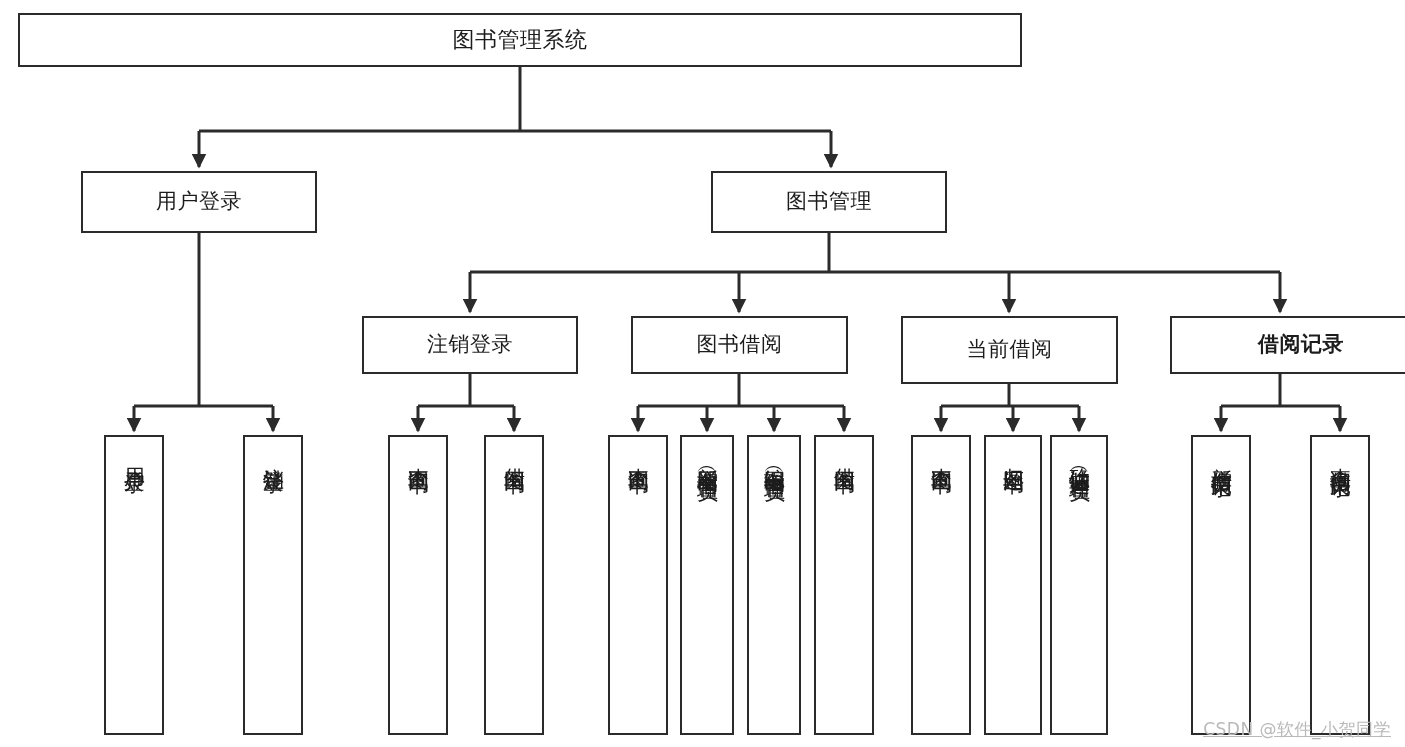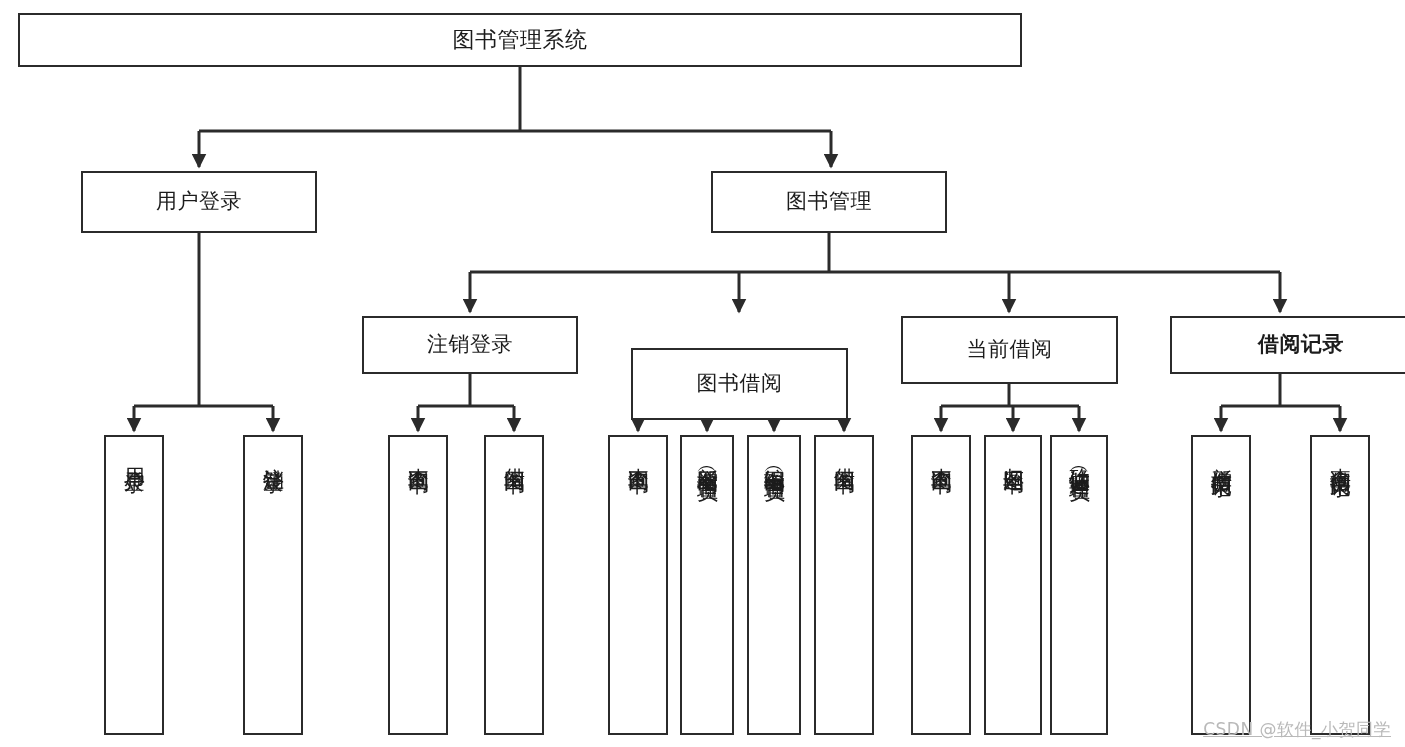--- a/index.html
+++ b/index.html
@@ -132,21 +132,21 @@
   <div class="node horizontal" style="left:81px; top:171px; width:236px; height:62px;">
     <span>用户登录</span>
   </div>
   <div class="node horizontal" style="left:711px; top:171px; width:236px; height:62px;">
     <span>图书管理</span>
   </div>
 
   <div class="node horizontal" style="left:362px; top:316px; width:216px; height:58px;">
     <span>注销登录</span>
   </div>
-  <div class="node horizontal" style="left:631px; top:316px; width:217px; height:72px;margin-top:32px;">
+  <div class="node horizontal" style="left:631px; top:316px; width:217px; height:58px;">
     <span>图书借阅</span>
   </div>
   <div class="node horizontal" style="left:901px; top:316px; width:217px; height:68px;">
     <span>当前借阅</span>
   </div>
   <div class="node horizontal" style="left:1170px; top:316px; width:262px; height:58px;font-weight:bold;">
     <span>借阅记录</span>
   </div>
 
   <div class="node vertical" style="left:104px; top:435px; width:60px; height:300px;">

